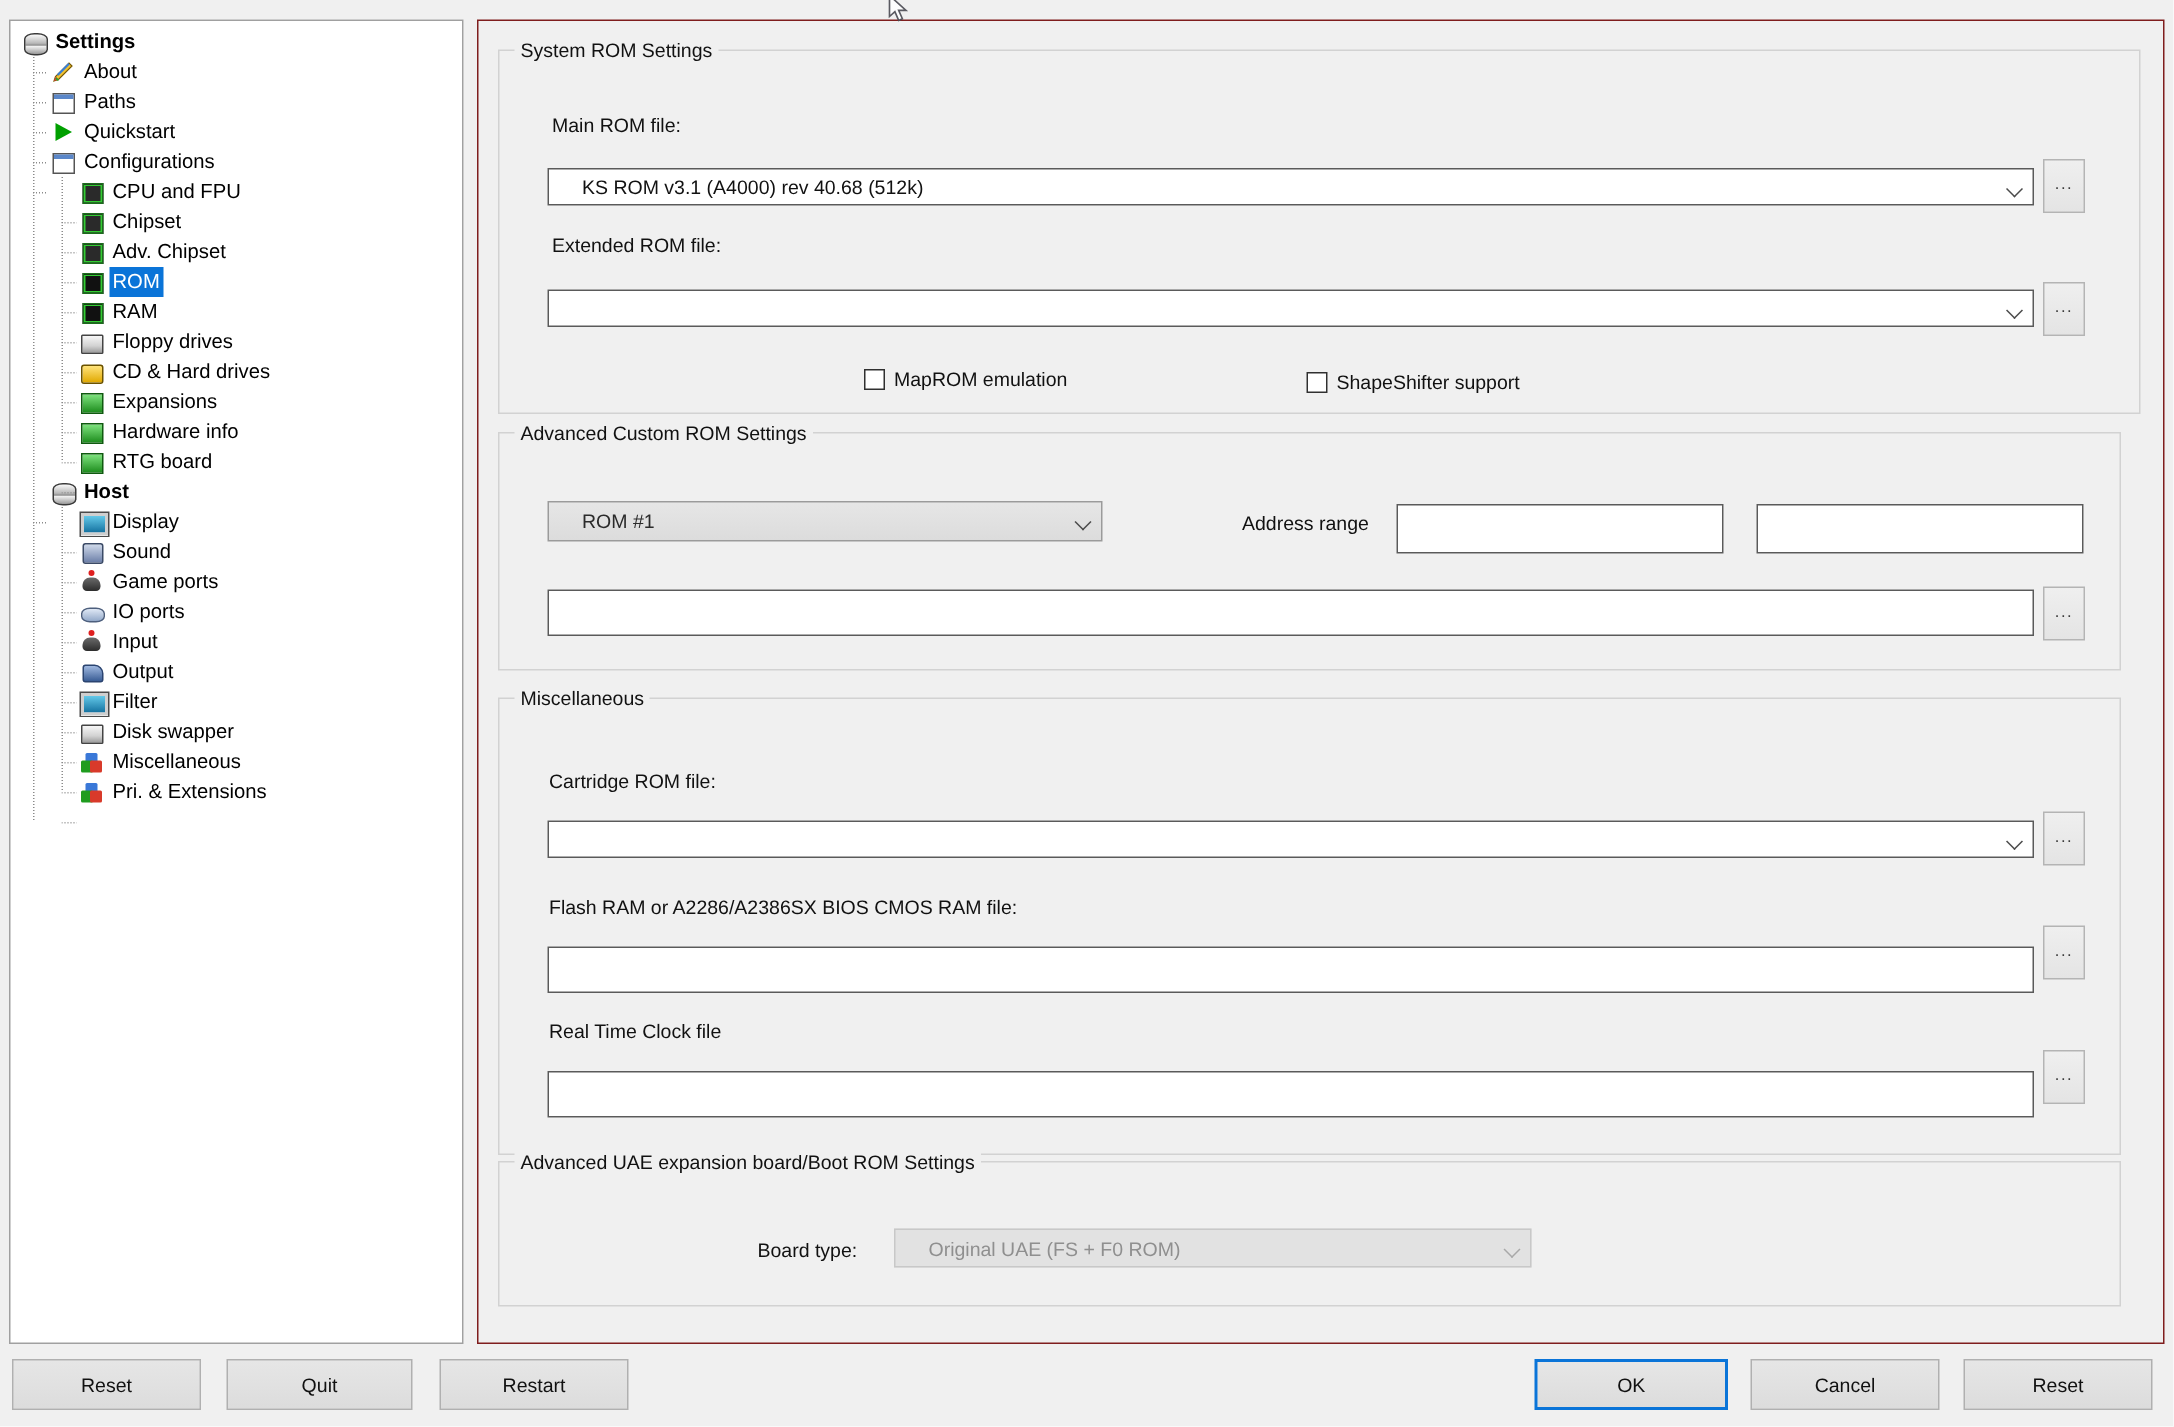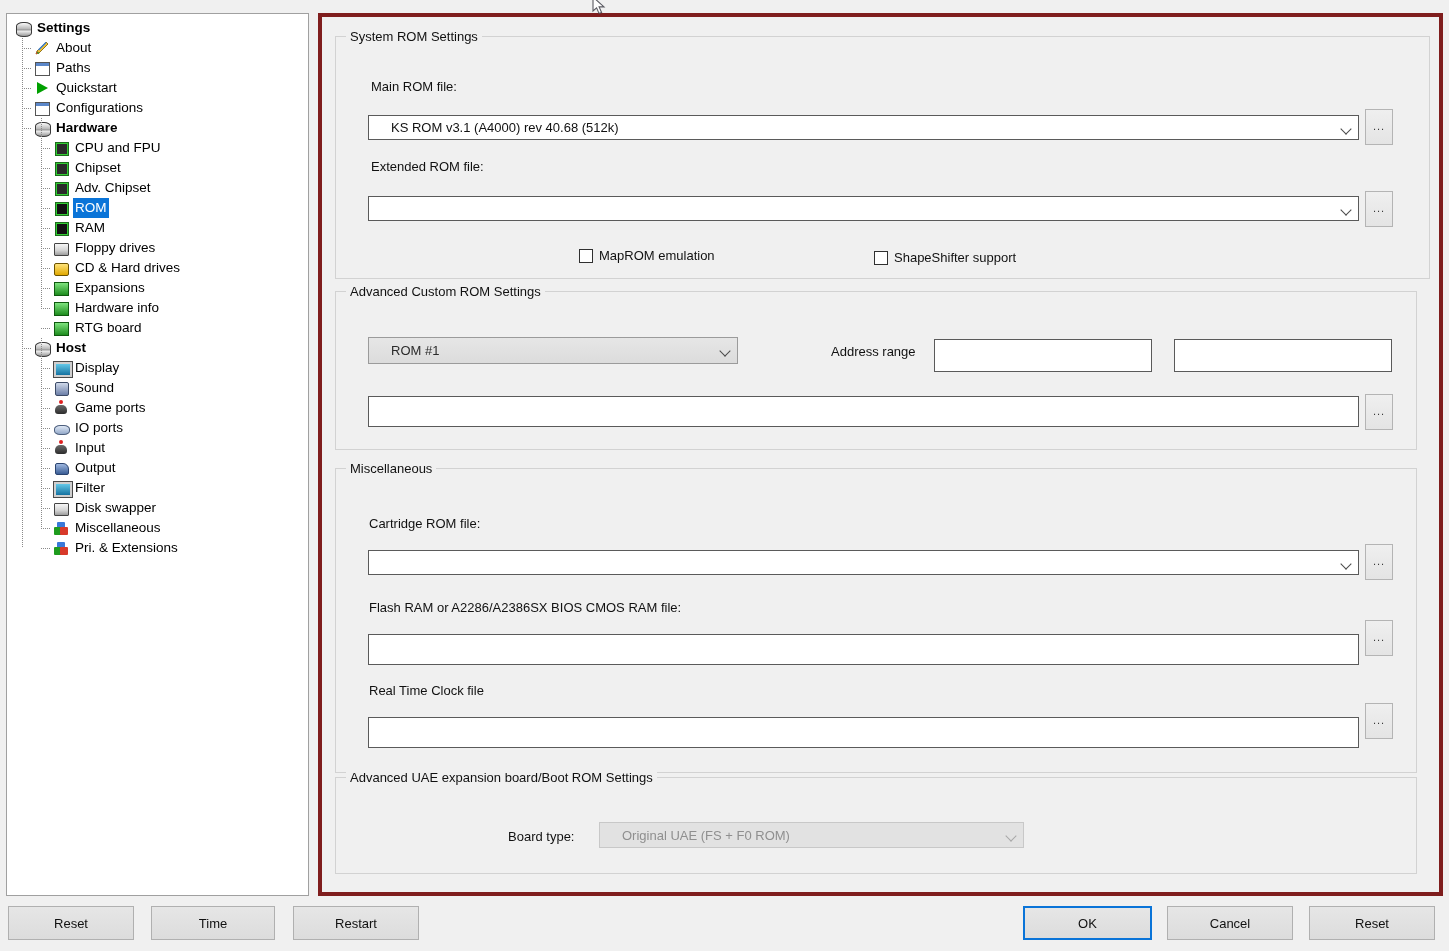--- a/index.html
+++ b/index.html
@@ -187,21 +187,21 @@
   .ico-blocks i:nth-child(1){ background:#3a78d8; left:3px; top:0px; }
   .ico-blocks i:nth-child(2){ background:#1f9c1f; left:0px; top:5px; }
   .ico-blocks i:nth-child(3){ background:#d83a2a; left:6px; top:5px; }
 
   
   #pane {
     position: absolute;
     left: 318px; top: 13px;
     width: 1125px; height: 883px;
     background: #f0f0f0;
-    border: 4px solid #7f1d1d;
+    border: 1px solid #7f1d1d;
     box-sizing: border-box;
   }
 
   .groupbox {
     position: absolute;
     border: 1px solid #d2d2d2;
     border-radius: 0;
     box-sizing: border-box;
     background: transparent;
   }
@@ -358,21 +358,20 @@
         <div class="tree-node lvl0 root"><span class="tn-icon"><span class="ico-box ico-disk"></span></span><span class="tn-label">Settings</span></div>
         <div class="tree-node lvl1"><span class="tn-icon"><svg width="16" height="16" viewBox="0 0 16 16" style="position:absolute;left:0;top:0">
               <path d="M2 14 L5 13 L14 4 L12 2 L3 11 Z" fill="#f2c230" stroke="#7a5a00" stroke-width="0.8"></path>
               <path d="M3 11 L5 13 L2 14 Z" fill="#e04040"></path>
               <path d="M4.5 10 L12 2.5" stroke="#3a7fd5" stroke-width="1.4"></path>
               <path d="M3.2 12 L5 13.6" stroke="#2aa02a" stroke-width="1.2"></path>
             </svg></span><span class="tn-label">About</span></div>
         <div class="tree-node lvl1"><span class="tn-icon"><span class="ico-box ico-win"></span></span><span class="tn-label">Paths</span></div>
         <div class="tree-node lvl1"><span class="tn-icon"><span class="ico-box ico-green-tri"></span></span><span class="tn-label">Quickstart</span></div>
         <div class="tree-node lvl1"><span class="tn-icon"><span class="ico-box ico-win"></span></span><span class="tn-label">Configurations</span></div>
-        <div class="tree-node lvl1 group"><span class="tn-icon"><span class="ico-box ico-disk"></span></span><span class="tn-label">Hardware</span></div>
         <div class="tree-node lvl2"><span class="tn-icon"><span class="ico-box ico-chip"></span></span><span class="tn-label">CPU and FPU</span></div>
         <div class="tree-node lvl2"><span class="tn-icon"><span class="ico-box ico-chip"></span></span><span class="tn-label">Chipset</span></div>
         <div class="tree-node lvl2"><span class="tn-icon"><span class="ico-box ico-chip"></span></span><span class="tn-label">Adv. Chipset</span></div>
         <div class="tree-node lvl2 selected"><span class="tn-icon"><span class="ico-box ico-chip dark"></span></span><span class="tn-label">ROM</span></div>
         <div class="tree-node lvl2"><span class="tn-icon"><span class="ico-box ico-chip dark"></span></span><span class="tn-label">RAM</span></div>
         <div class="tree-node lvl2"><span class="tn-icon"><span class="ico-box ico-floppy"></span></span><span class="tn-label">Floppy drives</span></div>
         <div class="tree-node lvl2"><span class="tn-icon"><span class="ico-box ico-cd"></span></span><span class="tn-label">CD &amp; Hard drives</span></div>
         <div class="tree-node lvl2"><span class="tn-icon"><span class="ico-box ico-card"></span></span><span class="tn-label">Expansions</span></div>
         <div class="tree-node lvl2"><span class="tn-icon"><span class="ico-box ico-card"></span></span><span class="tn-label">Hardware info</span></div>
         <div class="tree-node lvl2"><span class="tn-icon"><span class="ico-box ico-card"></span></span><span class="tn-label">RTG board</span></div>
@@ -518,21 +517,21 @@
       </div>
     </div>
 
   </div>
 
   <div id="btnbar">
     <div class="btn" style="left:8px; top:5px; width:126px;">
       <span>Reset</span>
     </div>
     <div class="btn" style="left:151px; top:5px; width:124px;">
-      <span>Time</span>
+      <span>Quit</span>
     </div>
     <div class="btn" style="left:293px; top:5px; width:126px;">
       <span>Restart</span>
     </div>
 
     <div class="btn default" style="left:1023px; top:5px; width:129px;">
       <span>OK</span>
     </div>
     <div class="btn" style="left:1167px; top:5px; width:126px;">
       <span>Cancel</span>

